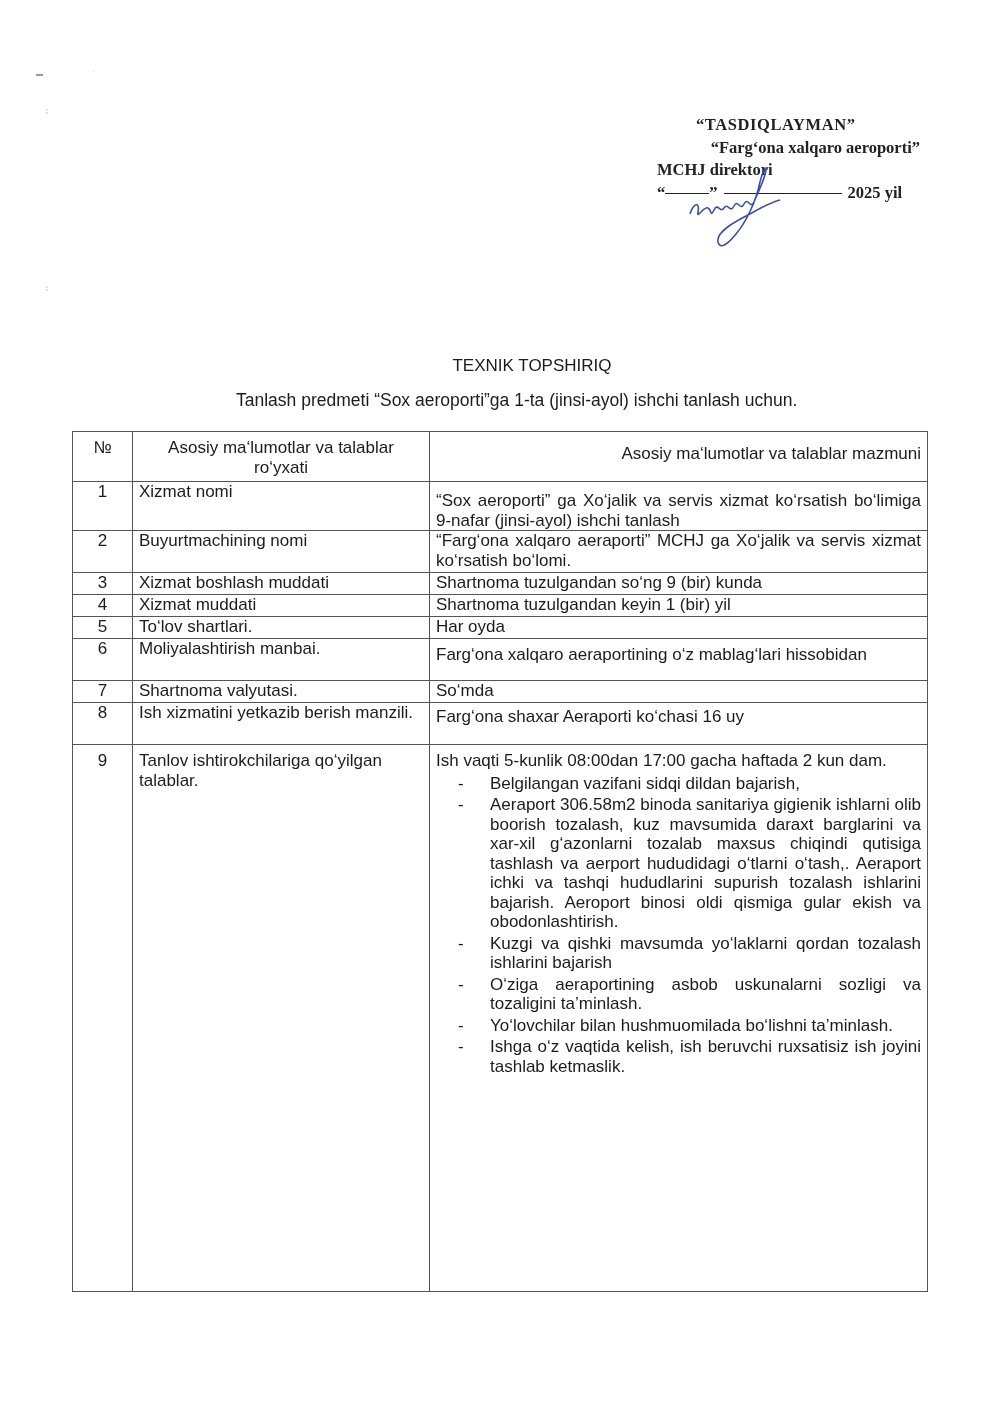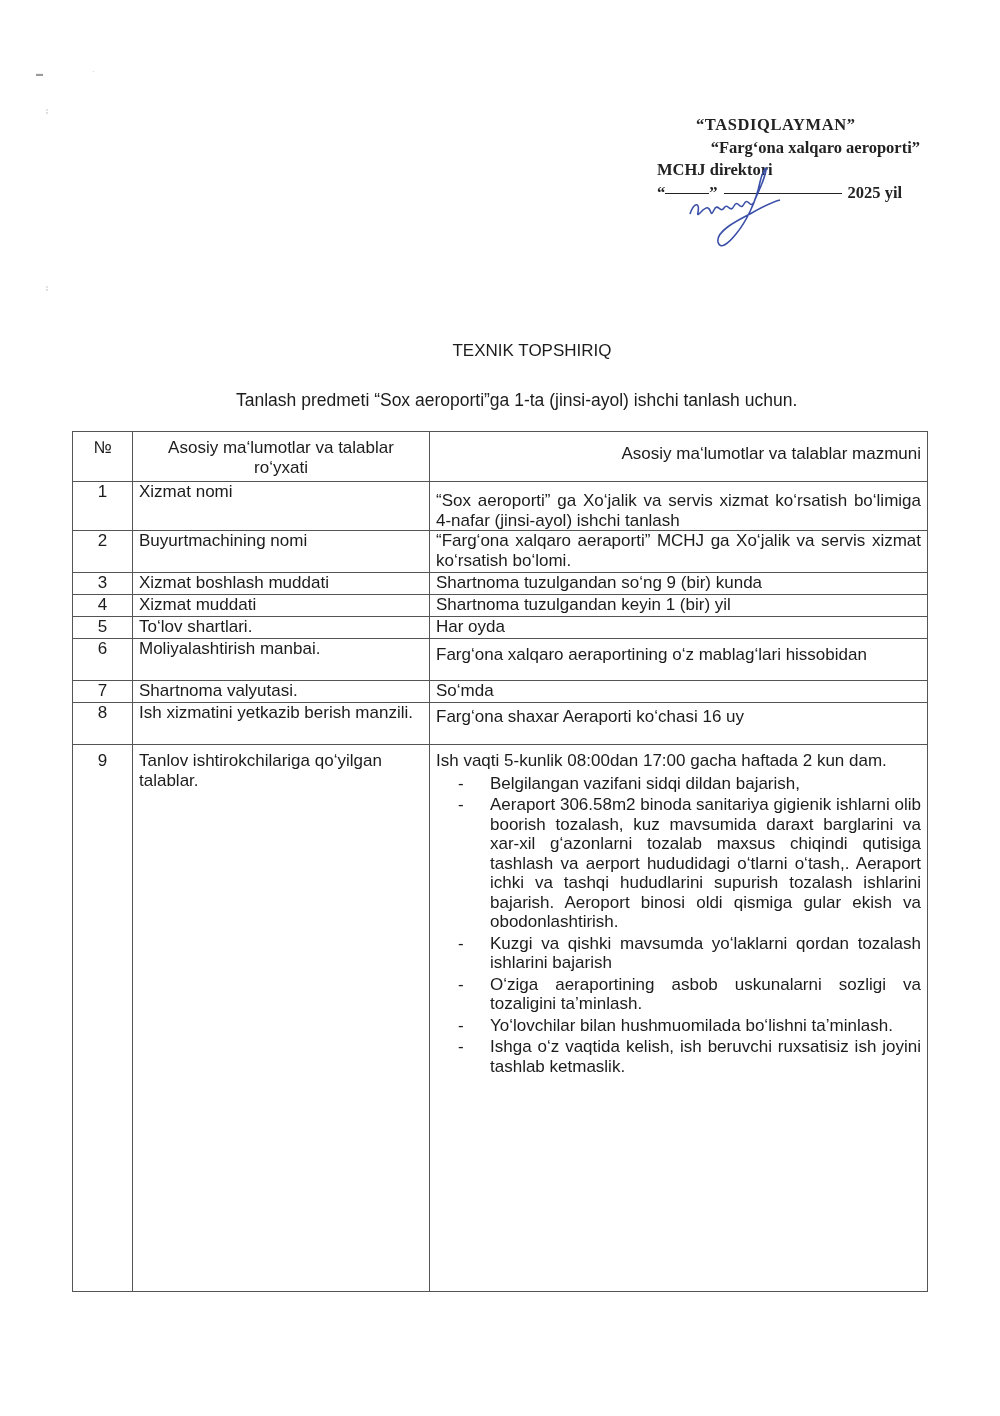--- a/index.html
+++ b/index.html
@@ -19,21 +19,21 @@
   .approval .l4 { padding-left: 82px; }
   .approval .l4 .blank { display:inline-block; width: 98px; border-bottom: 1.2px solid #222; margin-right: 2px; vertical-align: 4px; }
   .approval .l5 { padding-left: 5px; }
   .approval .l5 .short { display:inline-block; width: 44px; border-bottom: 1.2px solid #222; vertical-align: 4px; }
   .approval .l5 .long { display:inline-block; width: 118px; border-bottom: 1.2px solid #222; margin: 0 6px 0 6px; vertical-align: 4px; }
   .signature { position: absolute; left: 680px; top: 162px; width: 110px; height: 90px; pointer-events: none; }
 
   .margin-mark { position: absolute; color: #999; font-size: 7px; }
 
   .doc-title {
-    position: absolute; top: 341px; left: 0; width: 1000px; text-align: center;
+    position: absolute; top: 356px; left: 0; width: 1000px; text-align: center;
     font-size: 17px; padding-left: 64px; box-sizing: border-box; color: #1c1c1c;
   }
   .doc-subtitle {
     position: absolute; top: 390px; left: 236px; font-size: 17.5px; white-space: nowrap;
   }
 
   table.spec {
     position: absolute; left: 72px; top: 431px; width: 856px;
     border-collapse: collapse; font-size: 17px; line-height: 19.5px;
   }
@@ -79,21 +79,21 @@
 <table class="spec">
   <tbody>
       <tr class="row-h1">
     <th class="c-num">№</th>
     <th class="c-name" style="padding-top:6px;">Asosiy ma‘lumotlar va talablar ro‘yxati</th>
     <th class="c-val" style="text-align:right;padding-top:12px;">Asosiy ma‘lumotlar va talablar mazmuni</th>
   </tr>
   <tr class="row-h2">
     <td class="c-num">1</td>
     <td>Xizmat nomi</td>
-    <td class="c-val" style="padding-top:9px;">“Sox aeroporti” ga Xo‘jalik va servis xizmat ko‘rsatish bo‘limiga 4-nafar (jinsi-ayol) ishchi tanlash</td>
+    <td class="c-val" style="padding-top:9px;">“Sox aeroporti” ga Xo‘jalik va servis xizmat ko‘rsatish bo‘limiga 9-nafar (jinsi-ayol) ishchi tanlash</td>
   </tr>
   <tr class="row-h2">
     <td class="c-num">2</td>
     <td>Buyurtmachining nomi</td>
     <td class="c-val">“Farg‘ona xalqaro aeraporti” MCHJ ga Xo‘jalik va servis xizmat ko‘rsatish bo‘lomi.</td>
   </tr>
   <tr class="row-h1r">
     <td class="c-num">3</td>
     <td>Xizmat boshlash muddati</td>
     <td class="c-val">Shartnoma tuzulgandan so‘ng 9 (bir) kunda</td>

